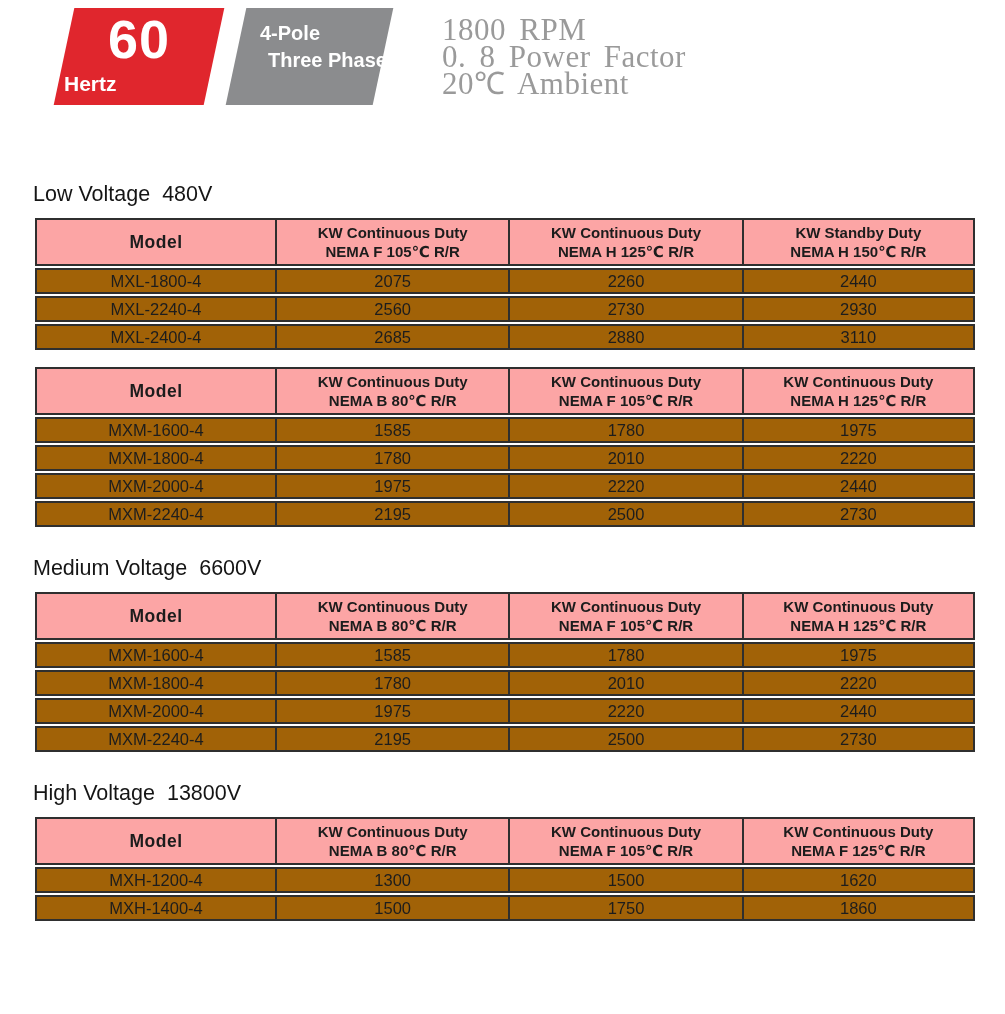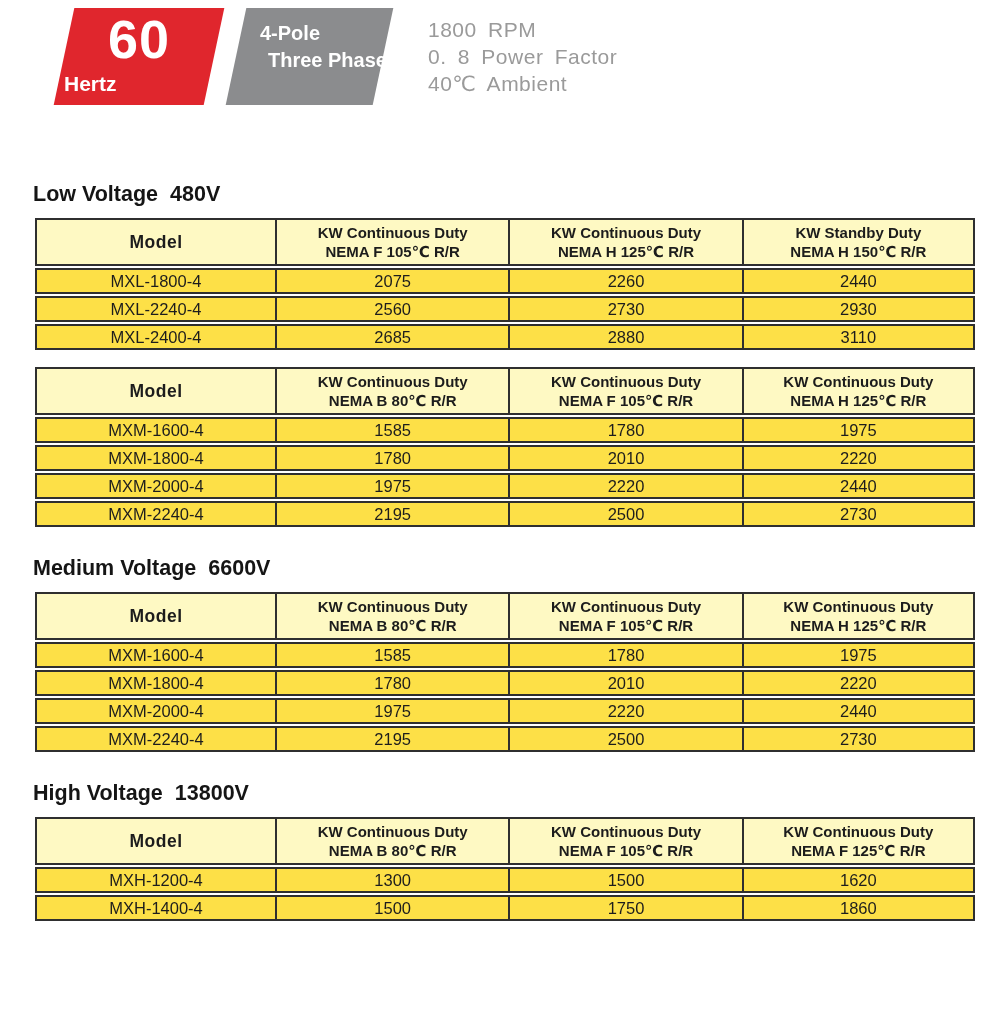--- a/index.html
+++ b/index.html
@@ -15,75 +15,75 @@
   
   .banner{position:relative;height:168px;margin-left:36px;}
   .badge-bg{position:absolute;top:8px;height:97px;transform:skewX(-12deg);}
   .badge-red{left:28px;width:150px;background:#e0262d;}
   .badge-gray{left:200px;width:147px;background:#8b8c8e;}
   .badge-text{position:absolute;color:#ffffff;font-weight:bold;}
   .hz-num{left:28px;top:12px;width:150px;text-align:center;font-size:54px;line-height:1;letter-spacing:1px;}
   .hz-label{left:28px;top:72px;width:150px;text-align:left;font-size:21px;}
   .pole-1{left:224px;top:22px;font-size:20px;}
   .pole-2{left:232px;top:49px;font-size:20px;}
-  .specs{position:absolute;left:392px;top:16px;color:#9a9a9a;font-size:21px;line-height:27px;word-spacing:5px;letter-spacing:0.5px;}
+  .specs{position:absolute;left:406px;top:16px;color:#9a9a9a;font-size:31px;line-height:27px;word-spacing:5px;letter-spacing:0.5px;font-family:Liberation Serif, serif;}
 
   
   .voltage-section{margin:0 0 13px 0;}
-  .section-title{margin:0 16px 9px 33px;padding-top:14px;font-size:21.5px;font-weight:bold;color:#151515;}
+  .section-title{margin:0 16px 9px 33px;padding-top:14px;font-size:21.5px;font-weight:normal;color:#151515;}
   .section-title .t-volt{margin-left:12px;}
 
   table.spec-table{
     margin-left:35px;
     width:940px;
     table-layout:fixed;
     border-collapse:separate;
     border-spacing:0 2px;
   }
   col.c-model{width:240px;}
   .spec-table th, .spec-table td{
     border:2px solid #2f2f2f;
     border-right-width:0;
     text-align:center;
     vertical-align:middle;
   }
   .spec-table th:last-child, .spec-table td:last-child{border-right-width:2px;}
   .spec-table th{
-    background:#fef9c3;
+    background:#fca5a5;
     color:#1c1c1c;
     font-size:15px;
     font-weight:bold;
     line-height:19px;
     height:42px;
     padding:1px 2px;
   }
   .spec-table th.single{font-size:17.5px;letter-spacing:0.5px;}
   .spec-table td{
-    background:#fde047;
+    background:#a16207;
     font-size:16.5px;
     height:22px;
     padding:0 2px;
   }
 </style>
 </head>
 <body>
 
 <div class="page">
 
   <div class="banner">
     <div class="badge-bg badge-red"></div>
     <div class="badge-bg badge-gray"></div>
     <div class="badge-text hz-num">60</div>
     <div class="badge-text hz-label">Hertz</div>
     <div class="badge-text pole-1">4-Pole</div>
     <div class="badge-text pole-2">Three Phase</div>
     <div class="specs">
       <div>1800 RPM</div>
       <div>0. 8 Power Factor</div>
-      <div>40℃ Ambient</div>
+      <div>20℃ Ambient</div>
     </div>
   </div>
 
   <div id="sections">
   <section class="voltage-section">
     <h2 class="section-title">
       <span class="t-label">Low Voltage</span><span class="t-volt">480V</span>
     </h2>
     <table class="spec-table">
       <colgroup>

